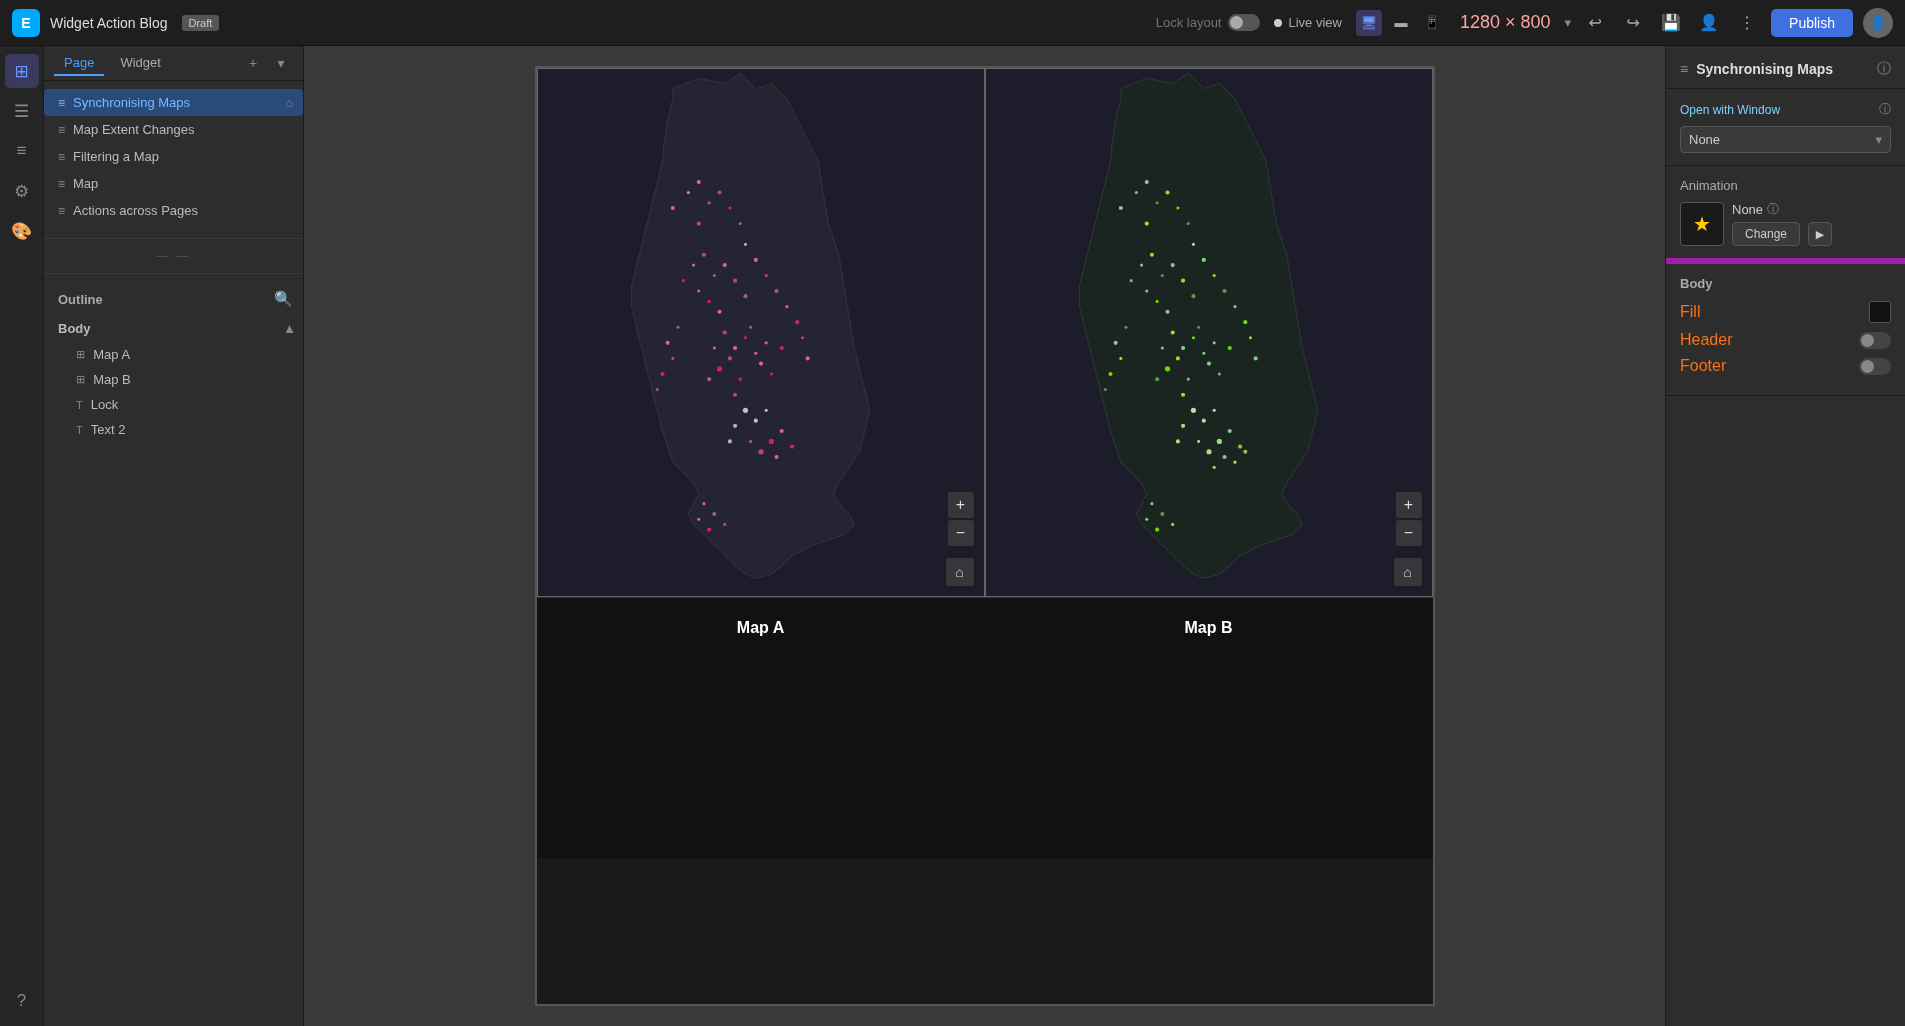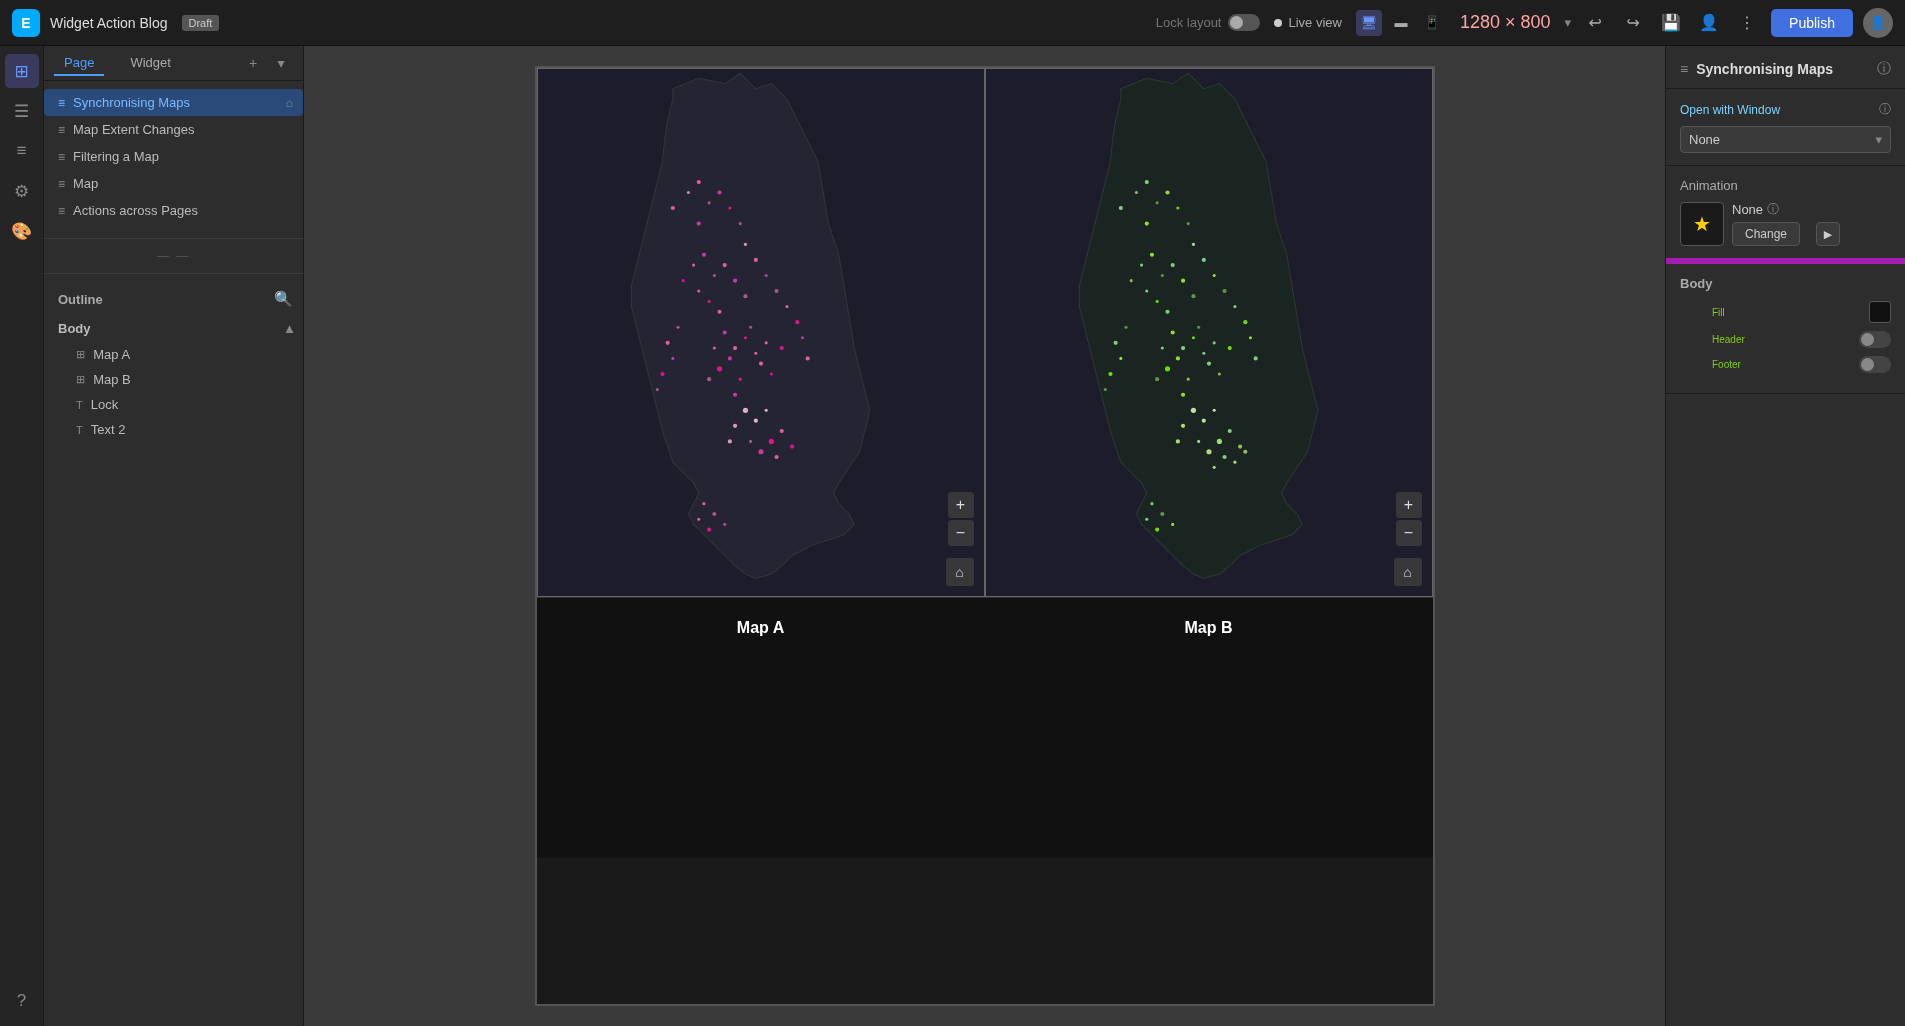--- a/index.html
+++ b/index.html
@@ -31,21 +31,21 @@
 
     
     .icon-sidebar { width: 44px; background: #252525; display: flex; flex-direction: column; align-items: center; padding: 8px 0; gap: 6px; border-right: 1px solid #1a1a1a; flex-shrink: 0; }
     .icon-sidebar-btn { width: 34px; height: 34px; display: flex; align-items: center; justify-content: center; border-radius: 5px; cursor: pointer; color: #888; font-size: 17px; }
     .icon-sidebar-btn.active { background: #3a3a5e; color: #6699ff; }
     .icon-sidebar-spacer { flex: 1; }
     .icon-sidebar-bottom { display: flex; flex-direction: column; align-items: center; gap: 6px; }
 
     
     .pages-panel { width: 260px; background: #2d2d2d; border-right: 1px solid #1a1a1a; display: flex; flex-direction: column; flex-shrink: 0; }
-    .pages-tabs { display: flex; align-items: center; padding: 17px 10px; border-bottom: 1px solid #1a1a1a; height: 30px; gap: 16px; }
+    .pages-tabs { display: flex; align-items: center; padding: 17px 10px; border-bottom: 1px solid #1a1a1a; height: 30px; gap: 6px; }
     .pages-tab { padding: 4px 10px; color: #aaa; cursor: pointer; border-bottom: 2px solid transparent; font-size: 13px; }
     .pages-tab.active { color: #4a9eff; border-bottom: 2px solid #4a9eff; }
     .pages-tab-icons { margin-left: auto; display: flex; gap: 4px; }
     .pages-tab-icon { width: 24px; height: 24px; display: flex; align-items: center; justify-content: center; color: #888; cursor: pointer; font-size: 14px; }
     .pages-list { padding: 8px 0; }
     .page-item { display: flex; align-items: center; padding: 6px 10px 6px 14px; cursor: pointer; gap: 8px; color: #bbb; font-size: 13px; border-radius: 4px; }
     .page-item.active { background: #2a4a7a; color: #7ab8ff; }
     .page-item-icon { color: #888; font-size: 12px; }
     .page-item.active .page-item-icon { color: #7ab8ff; }
     .page-item-home { margin-left: auto; color: #888; font-size: 12px; }
@@ -94,27 +94,27 @@
     .rp-help { color: #888; cursor: pointer; font-size: 12px; }
     .rp-select { background: #3a3a3a; color: #ccc; border: 1px solid #555; border-radius: 4px; padding: 5px 8px; font-size: 13px; width: 100%; cursor: pointer; display: flex; align-items: center; justify-content: space-between; margin-top: 4px; }
     .rp-select-arrow { color: #888; }
     .animation-section { padding: 12px 14px; border-bottom: 6px solid #a21caf; }
     .animation-label { color: #aaa; font-size: 13px; margin-bottom: 8px; }
     .animation-preview { display: flex; align-items: center; gap: 8px; }
     .animation-thumb { width: 44px; height: 44px; background: #1a1a1a; border: 1px solid #555; border-radius: 4px; display: flex; align-items: center; justify-content: center; color: #ffcc00; font-size: 20px; }
     .animation-info { flex: 1; }
     .animation-none { color: #ccc; font-size: 13px; }
     .animation-help { color: #888; font-size: 12px; margin-left: 4px; }
-    .animation-controls { display: flex; gap: 16px; margin-top: 4px; }
+    .animation-controls { display: flex; gap: 8px; margin-top: 4px; }
     .anim-btn { background: #3a3a3a; border: 1px solid #555; color: #ccc; border-radius: 4px; padding: 4px 12px; cursor: pointer; font-size: 12px; }
     .anim-play { width: 24px; height: 24px; background: #3a3a3a; border: 1px solid #555; border-radius: 4px; display: flex; align-items: center; justify-content: center; color: #ccc; cursor: pointer; font-size: 11px; }
     .body-section { padding: 12px 14px; border-bottom: 1px solid #1a1a1a; }
     .body-section-title { color: #aaa; font-size: 13px; margin-bottom: 10px; font-weight: 600; }
     .body-prop-row { display: flex; align-items: center; justify-content: space-between; margin-bottom: 8px; }
-    .body-prop-label { color: #84cc16; font-size: 10px; margin-left: 32px; }
+    .body-prop-label { color: #f97316; font-size: 16px; }
     .toggle-switch { width: 32px; height: 17px; background: #555; border-radius: 10px; position: relative; cursor: pointer; }
     .toggle-switch.off { background: #444; }
     .toggle-switch-knob { width: 13px; height: 13px; background: #888; border-radius: 50%; position: absolute; top: 2px; left: 2px; transition: left 0.2s; }
     .fill-swatch { width: 22px; height: 22px; background: #111; border: 1px solid #555; border-radius: 3px; cursor: pointer; }
   </style>
 </head>
 <body>
 
 <div class="topbar">
   <div class="topbar-logo">

